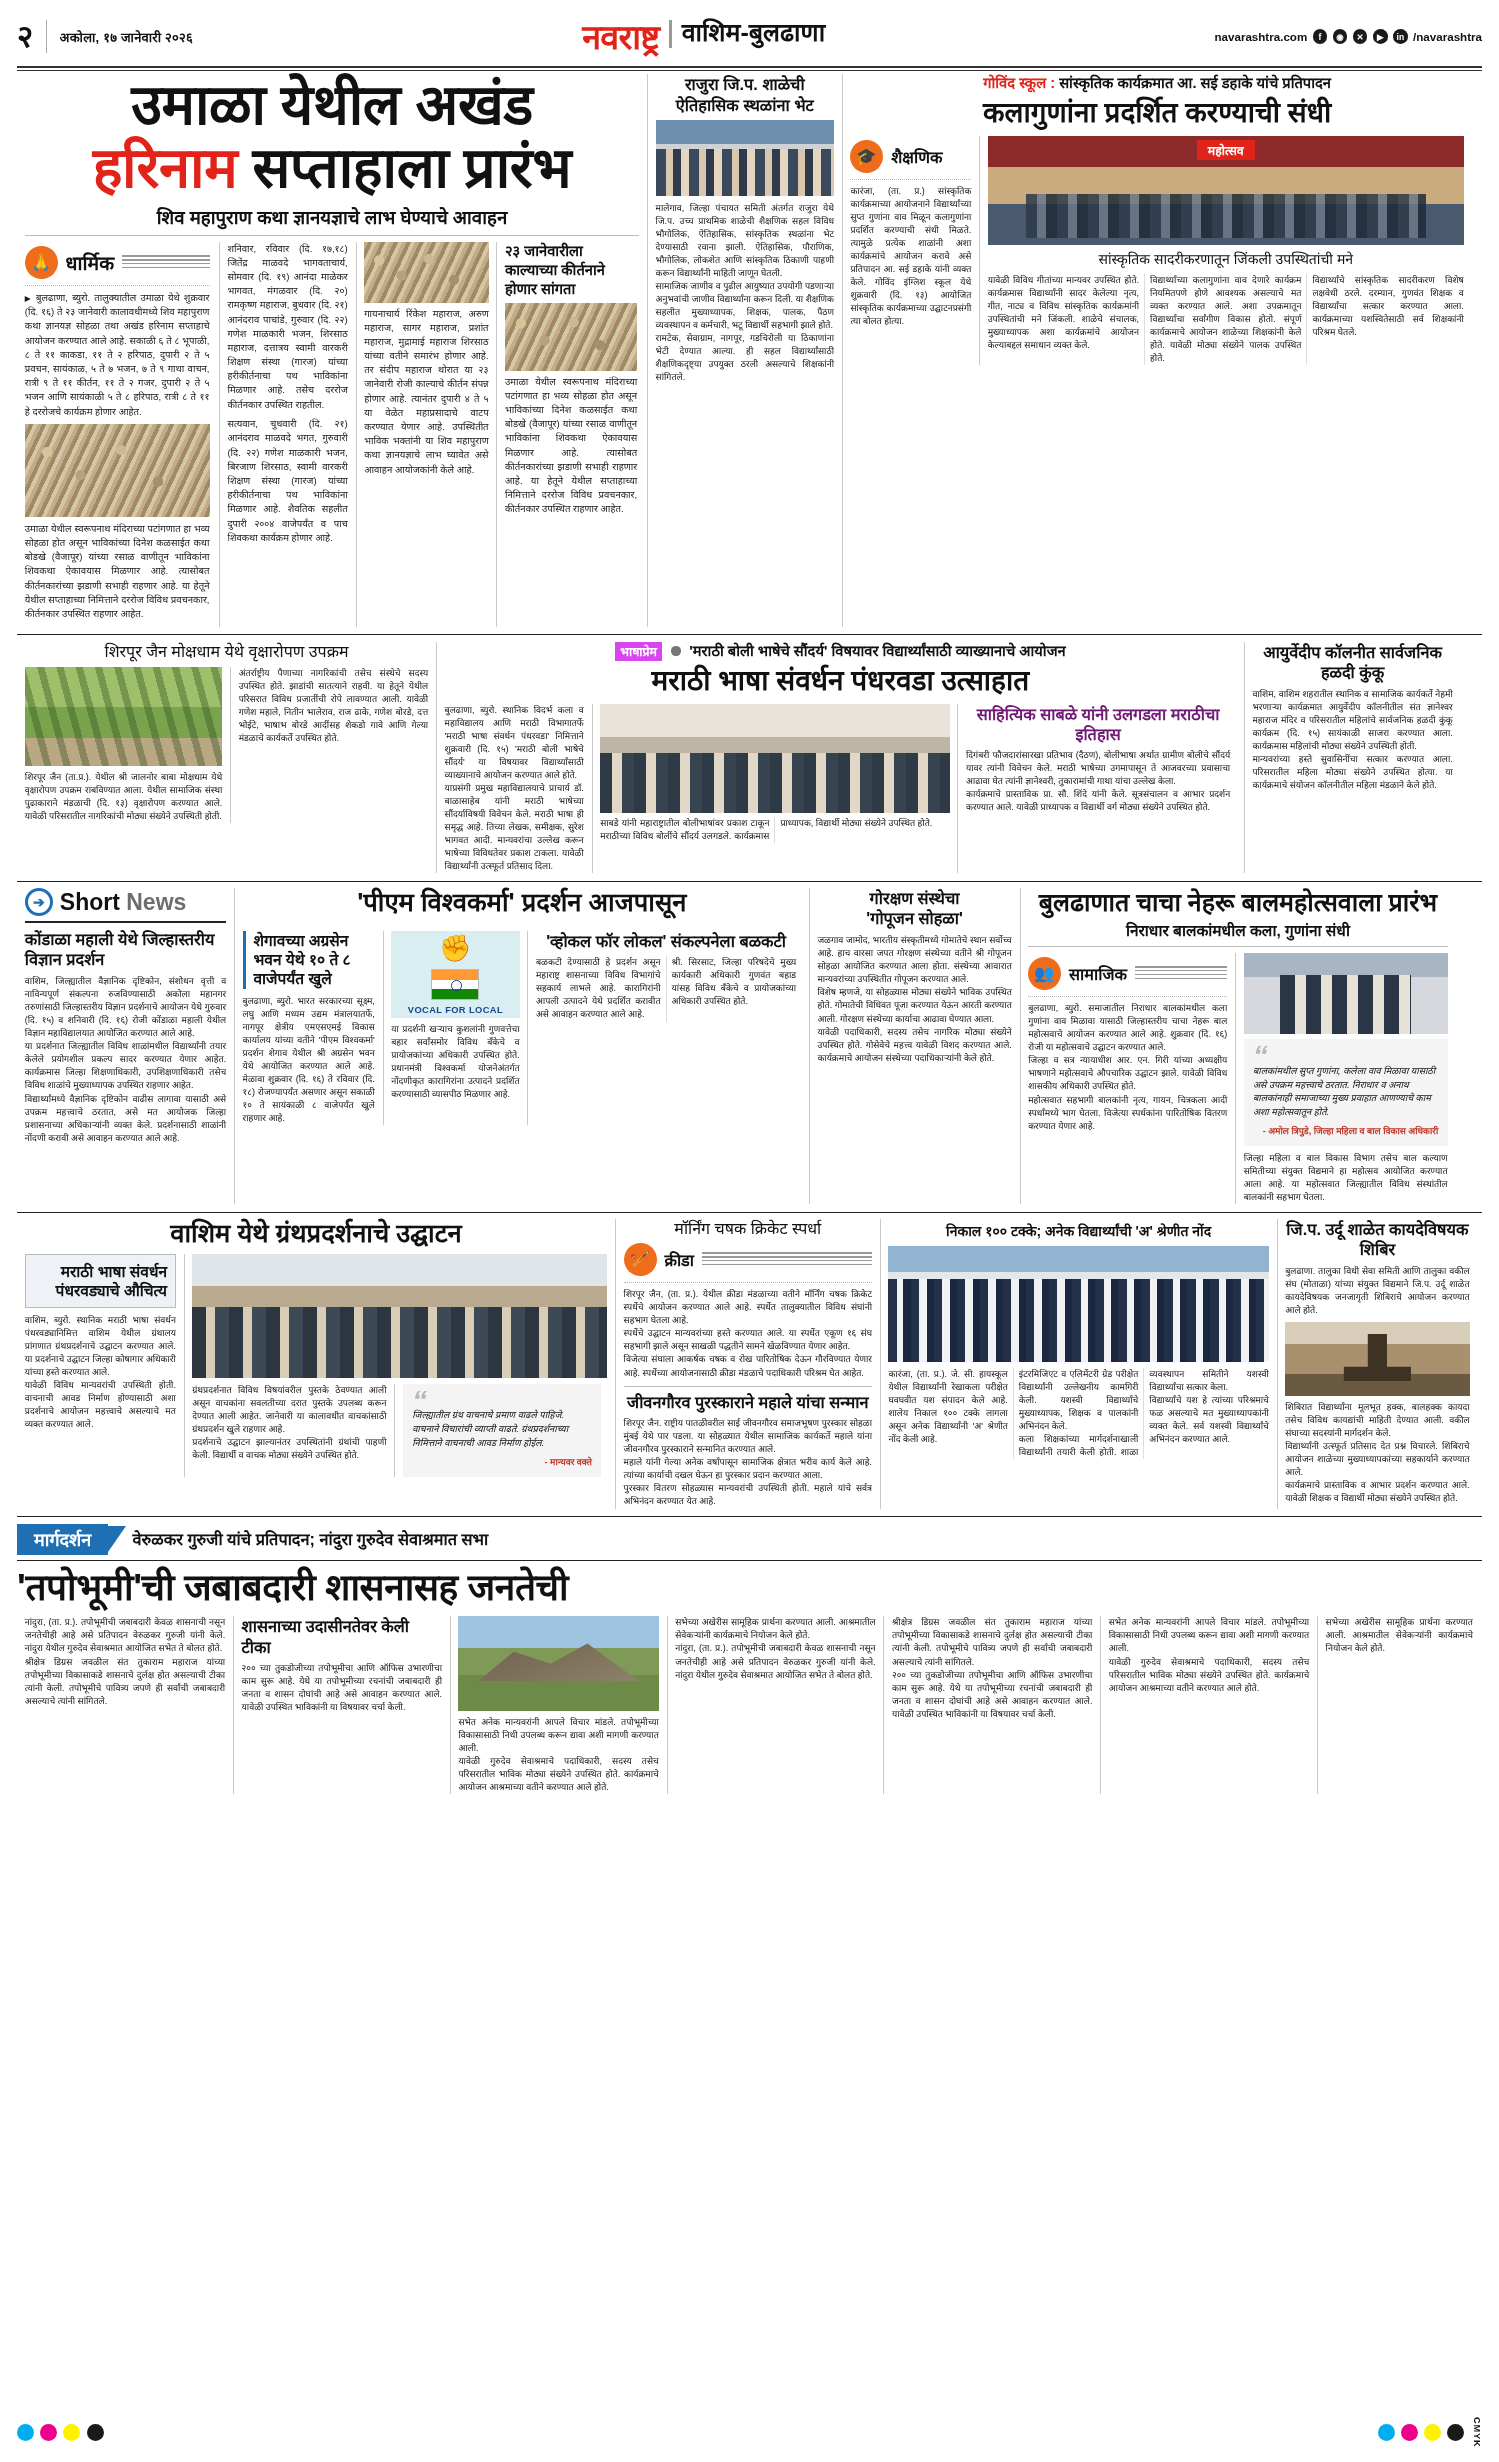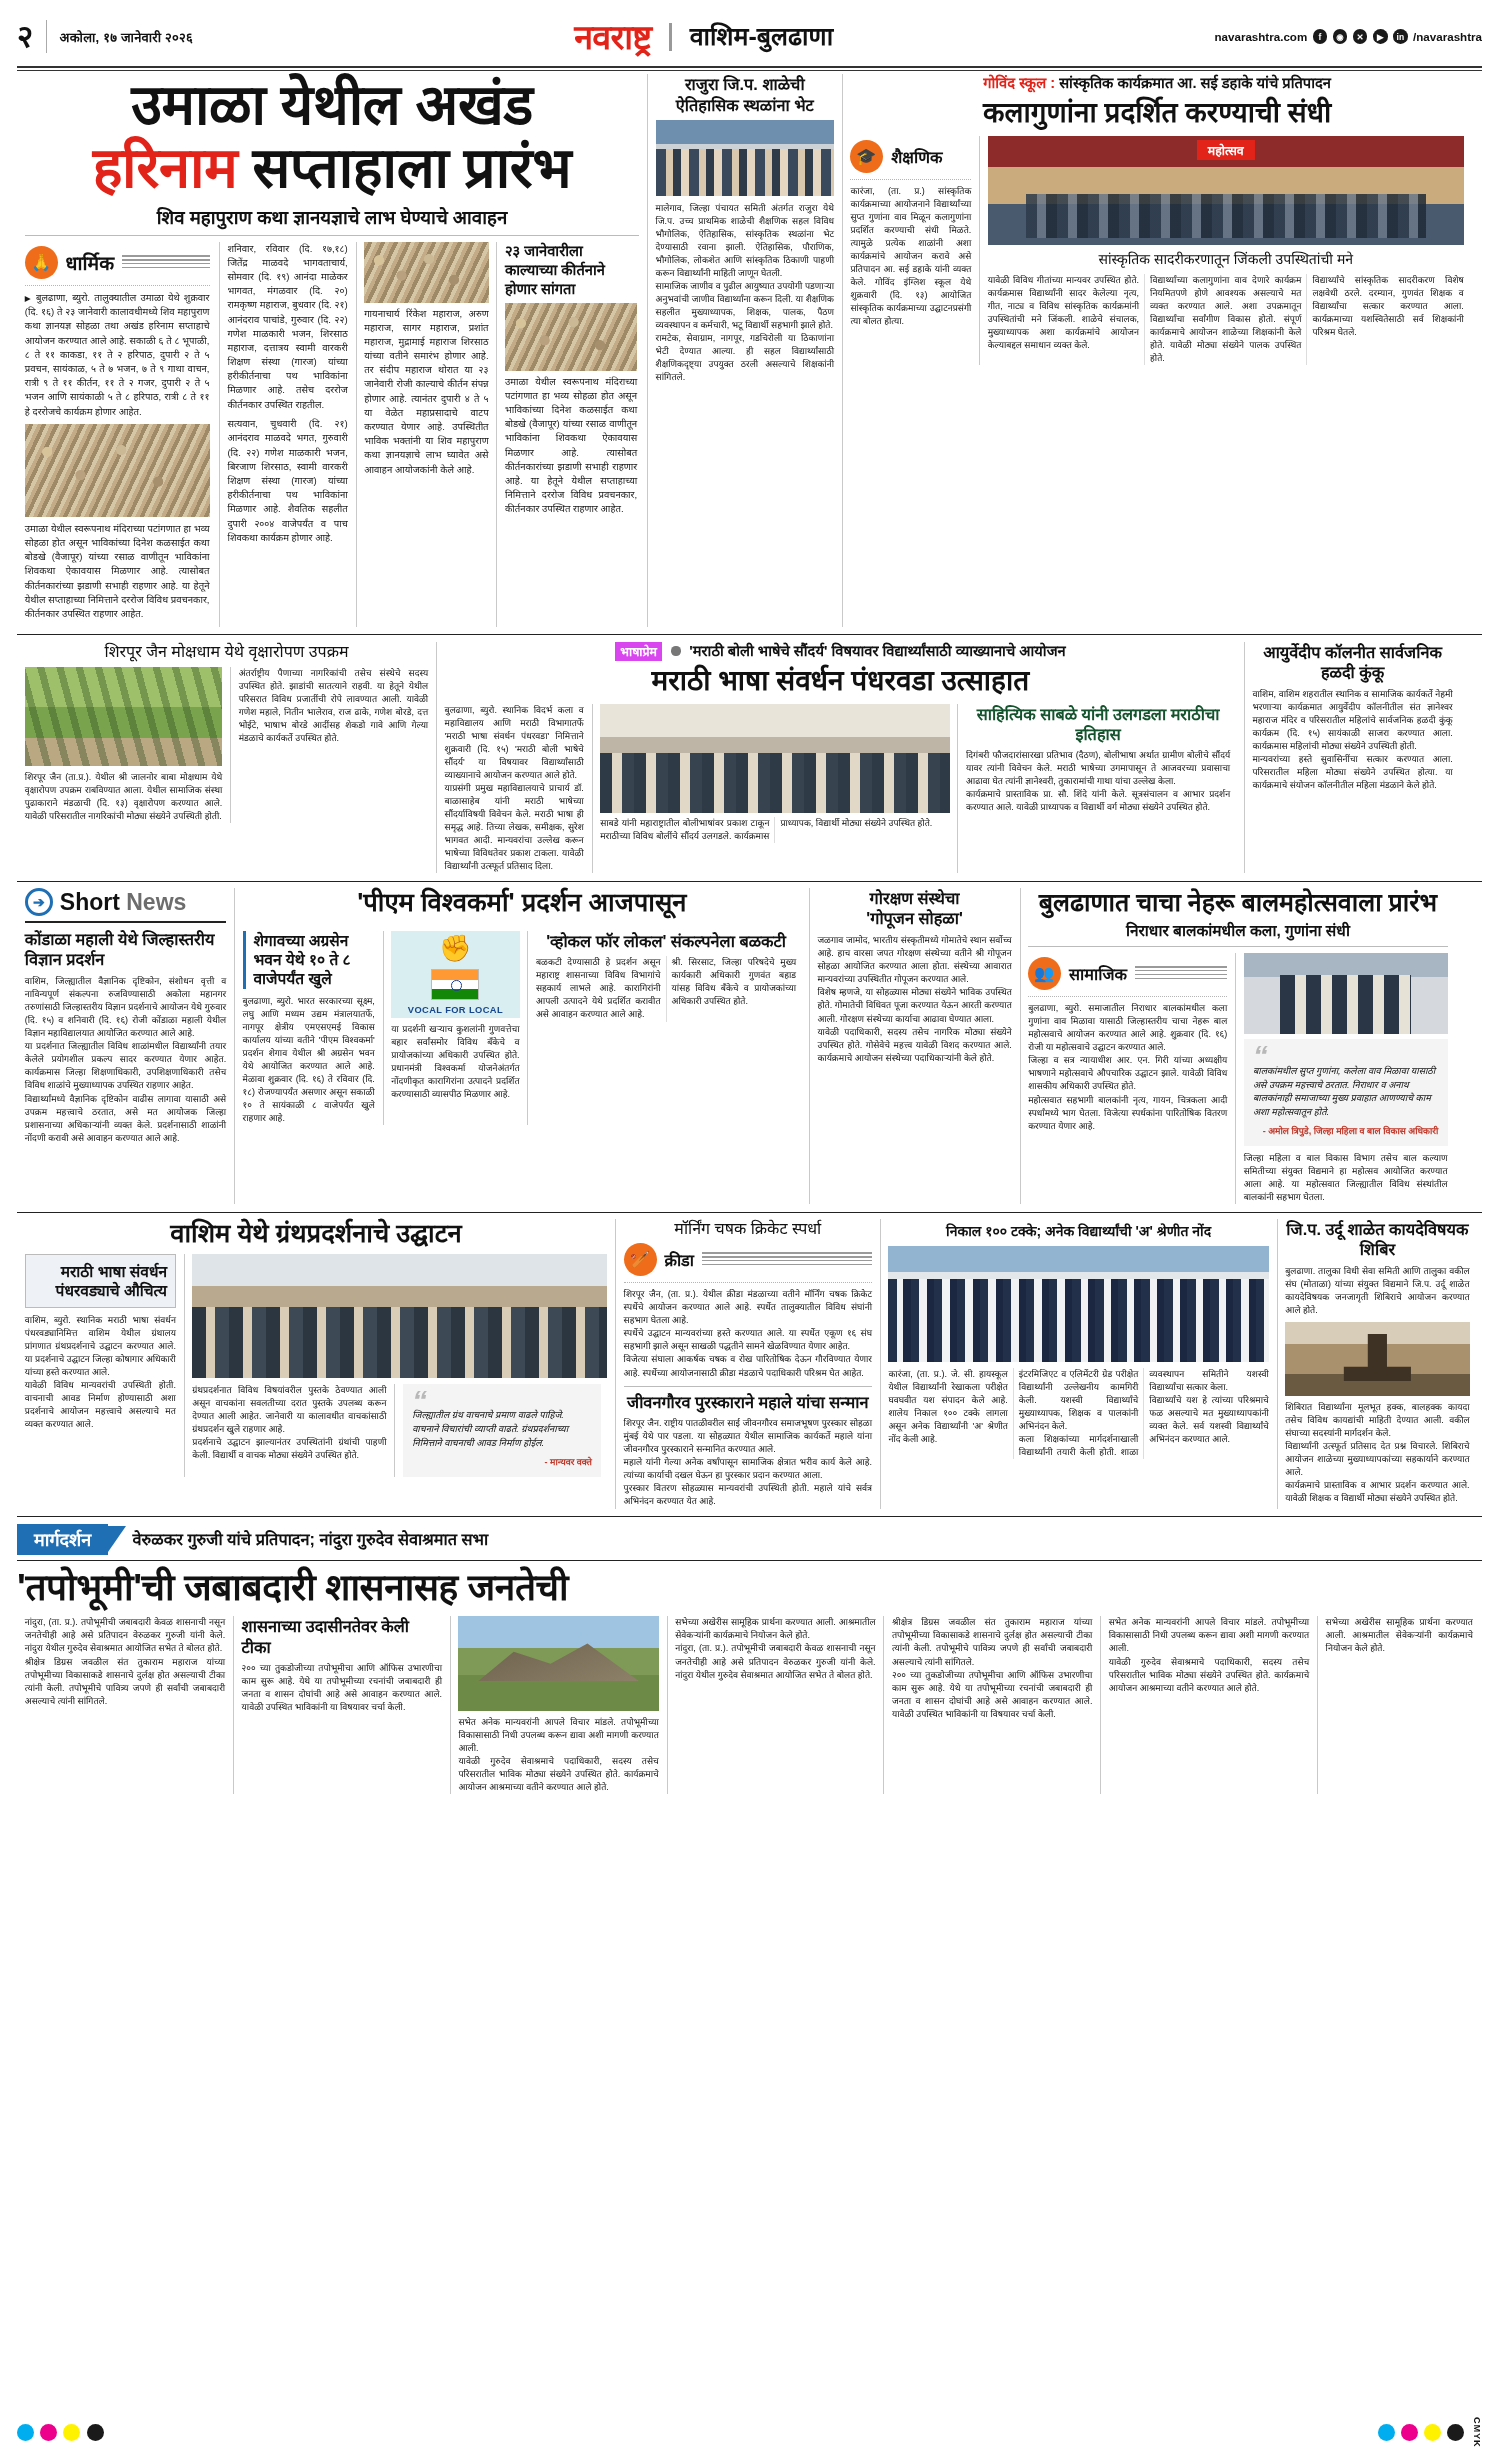--- a/index.html
+++ b/index.html
@@ -9,21 +9,21 @@
     font-family: "Liberation Sans", sans-serif;
     color: #111;
   }
   .page { width: 1499px; height: 2462px; position: relative; padding: 0 17px; }
 
   
   .masthead { display: flex; align-items: center; height: 61px; padding-top: 12.4px; }
   .pg-num { font-size: 31px; font-weight: 700; color: #111; padding-right: 12.4px; line-height: 1; }
   .pg-div { width: 1.6px; height: 33px; background: #aaa; }
   .dateline { font-size: 13px; font-weight: 700; padding-left: 12.4px; letter-spacing: 0.2px; }
-  .mast-center { flex: 1; display: flex; align-items: center; justify-content: center; gap: 18px; }
+  .mast-center { flex: 1; display: flex; justify-content: center; gap: 10px; }
   .brand { font-size: 34px; font-weight: 800; color: #e1231a; letter-spacing: -0.8px; line-height: 1; }
   .brand-div { width: 2.3px; height: 28px; background: #999; }
   .edition { font-size: 25px; font-weight: 800; color: #111; line-height: 1; }
   .mast-right { display: flex; align-items: center; gap: 5.4px; font-size: 11.6px; font-weight: 600; }
   .soc { width: 14.7px; height: 14.7px; border-radius: 50%; background: #1a1a1a; color: #fff;
          font-size: 8.5px; display: inline-flex; align-items: center; justify-content: center; font-weight: 700; }
   .rule-top { border-top: 2.3px solid #333; border-bottom: 1.6px solid #333; height: 5.4px; margin: 4.7px 0 3.1px; }
 
   
   .cols { display: flex; gap: 0; }
@@ -295,21 +295,21 @@
         </div>
         <div class="vline"></div>
         <div style="width:365px;padding:0 7.8px">
           <div class="photo ph-hall" style="height:109px"></div>
           <div class="bodysm twocol" style="margin-top:4.7px">
             <p>साबडे यांनी महाराष्ट्रातील बोलीभाषांवर प्रकाश टाकून मराठीच्या विविध बोलींचे सौंदर्य उलगडले. कार्यक्रमास प्राध्यापक, विद्यार्थी मोठ्या संख्येने उपस्थित होते.</p>
           </div>
         </div>
         <div class="vline"></div>
         <div style="width:272px;padding-left:7.8px">
-          <h4 class="hl4 center" style="color:#14532d">साहित्यिक साबळे यांनी उलगडला मराठीचा इतिहास</h4>
+          <h4 class="hl4 center" style="color:#701a75">साहित्यिक साबळे यांनी उलगडला मराठीचा इतिहास</h4>
           <div class="bodysm" style="margin-top:4.7px">
             <p>दिगंबरी फौजदारांसारखा प्रतिभाव (दैठण), बोलीभाषा अर्थात ग्रामीण बोलीचे सौंदर्य यावर त्यांनी विवेचन केले. मराठी भाषेच्या उगमापासून ते आजवरच्या प्रवासाचा आढावा घेत त्यांनी ज्ञानेश्वरी, तुकारामांची गाथा यांचा उल्लेख केला.</p>
             <p>कार्यक्रमाचे प्रास्ताविक प्रा. सौ. शिंदे यांनी केले. सूत्रसंचालन व आभार प्रदर्शन करण्यात आले. यावेळी प्राध्यापक व विद्यार्थी वर्ग मोठ्या संख्येने उपस्थित होते.</p>
           </div>
         </div>
       </div>
     </div>
 
     <div class="vline"></div>
 

